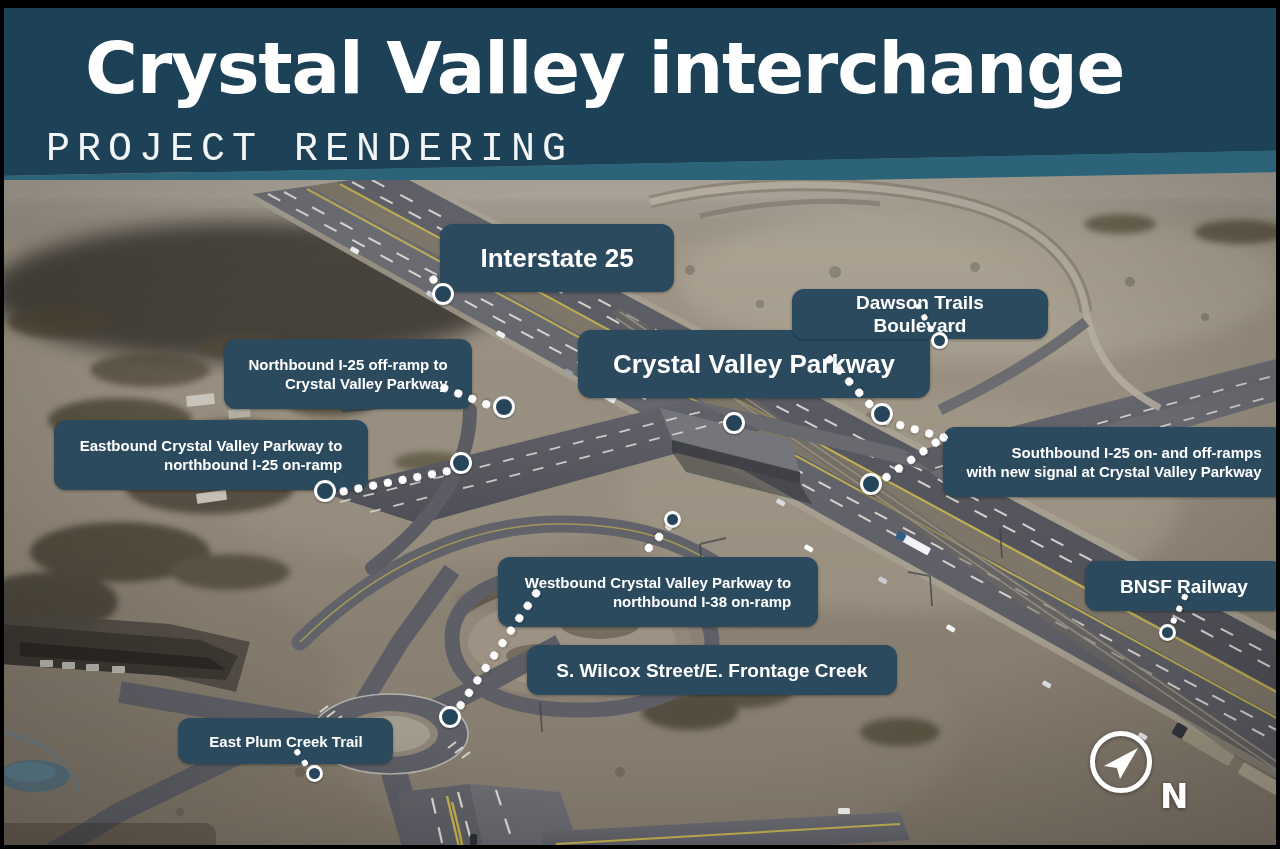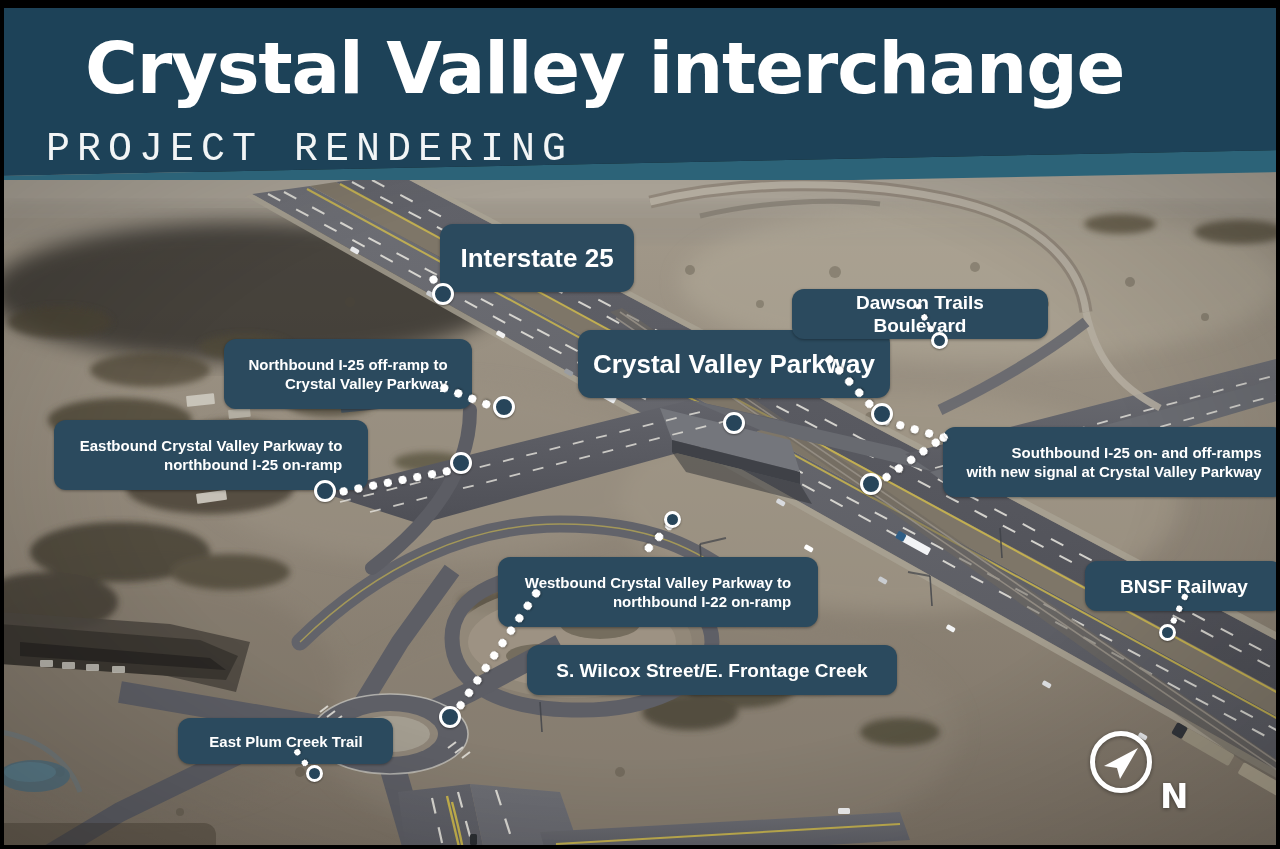--- a/index.html
+++ b/index.html
@@ -71,21 +71,21 @@
     background:#2b4a5e;
     color:#ffffff;
     border-radius:12px;
     font-weight:700;
     text-align:center;
     box-shadow:0 1px 3px rgba(0,0,0,.35);
     z-index:40;
     white-space:pre-line;
     display:flex;align-items:center;justify-content:center;
   }
-  .callout.big{font-size:26px;line-height:30px;padding:11px 4px;border-radius:13px;}
+  .callout.big{font-size:26px;line-height:30px;padding:11px 24px;border-radius:13px;}
   .callout.med{font-size:19px;line-height:23px;padding:9px 16px;}
   .callout.sm{font-size:15px;line-height:19px;padding:9px 15px;text-align:right;}
 
   
   .marker{
     position:absolute;
     width:22px;height:22px;border-radius:50%;
     background:#27455a;
     border:3px solid #ffffff;
     box-sizing:border-box;
@@ -511,21 +511,21 @@
   <div class="callout sm" style="left:224px;top:339px;width:218px;height:52px;">Northbound I-25 off-ramp to
 Crystal Valley Parkway</div>
 
   <div class="callout sm" style="left:38px;top:420px;width:284px;height:52px;margin-left:16px;">Eastbound Crystal Valley Parkway to
 northbound I-25 on-ramp</div>
 
   <div class="callout sm" style="left:943px;top:427px;width:312px;height:52px;">Southbound I-25 on- and off-ramps
 with new signal at Crystal Valley Parkway</div>
 
   <div class="callout sm" style="left:498px;top:557px;width:290px;height:52px;">Westbound Crystal Valley Parkway to
-northbound I-22 on-ramp</div>
+northbound I-38 on-ramp</div>
 
   <div class="callout med" style="left:527px;top:645px;width:338px;height:32px;">S. Wilcox Street/E. Frontage Creek</div>
 
   <div class="callout med" style="left:1085px;top:561px;width:166px;height:32px;">BNSF Railway</div>
 
   <div class="callout sm" style="left:178px;top:718px;width:184px;height:28px;padding-left:16px;">East Plum Creek Trail</div>
 
   <div id="compass" style="left:1090px;top:731px;width:130px;height:80px;">
     <div class="ring"></div>
     <svg class="needle" viewBox="0 0 40 34">

